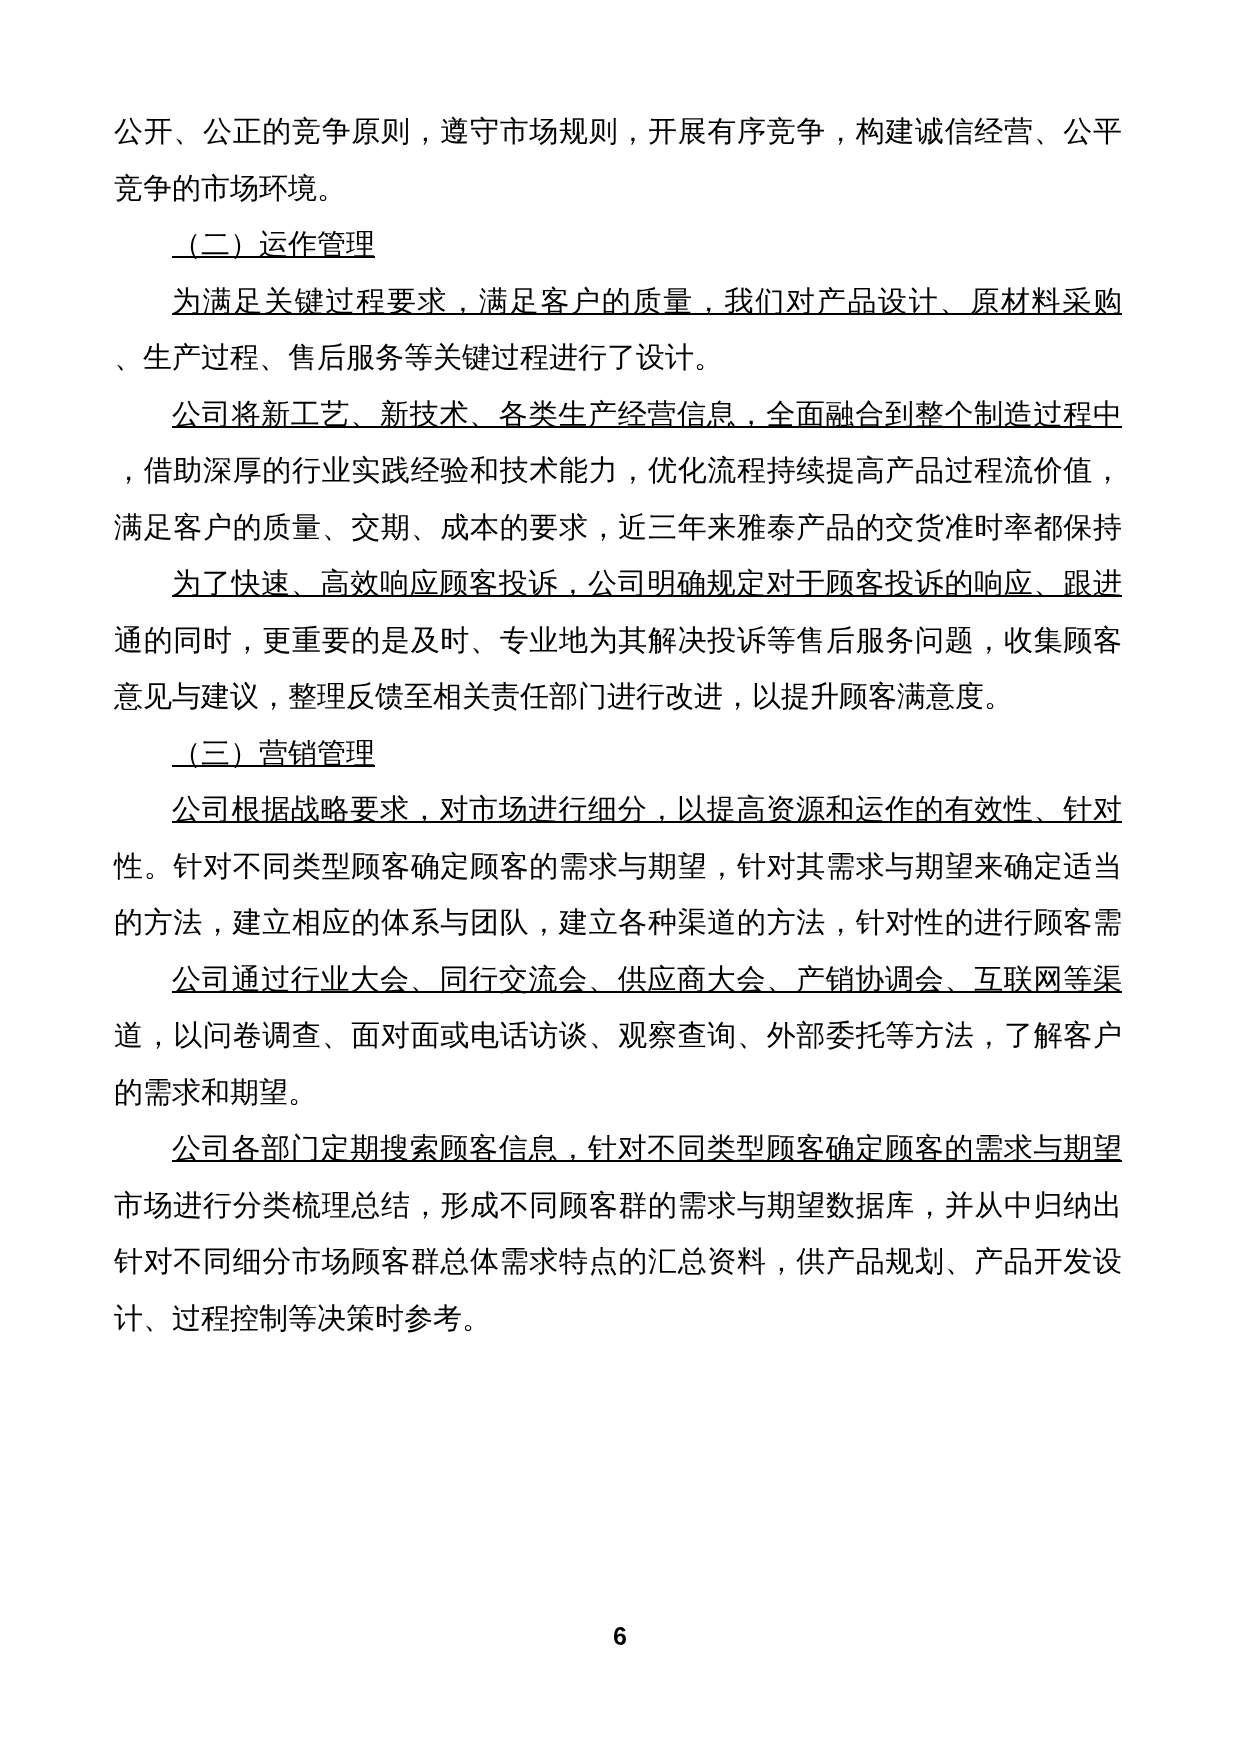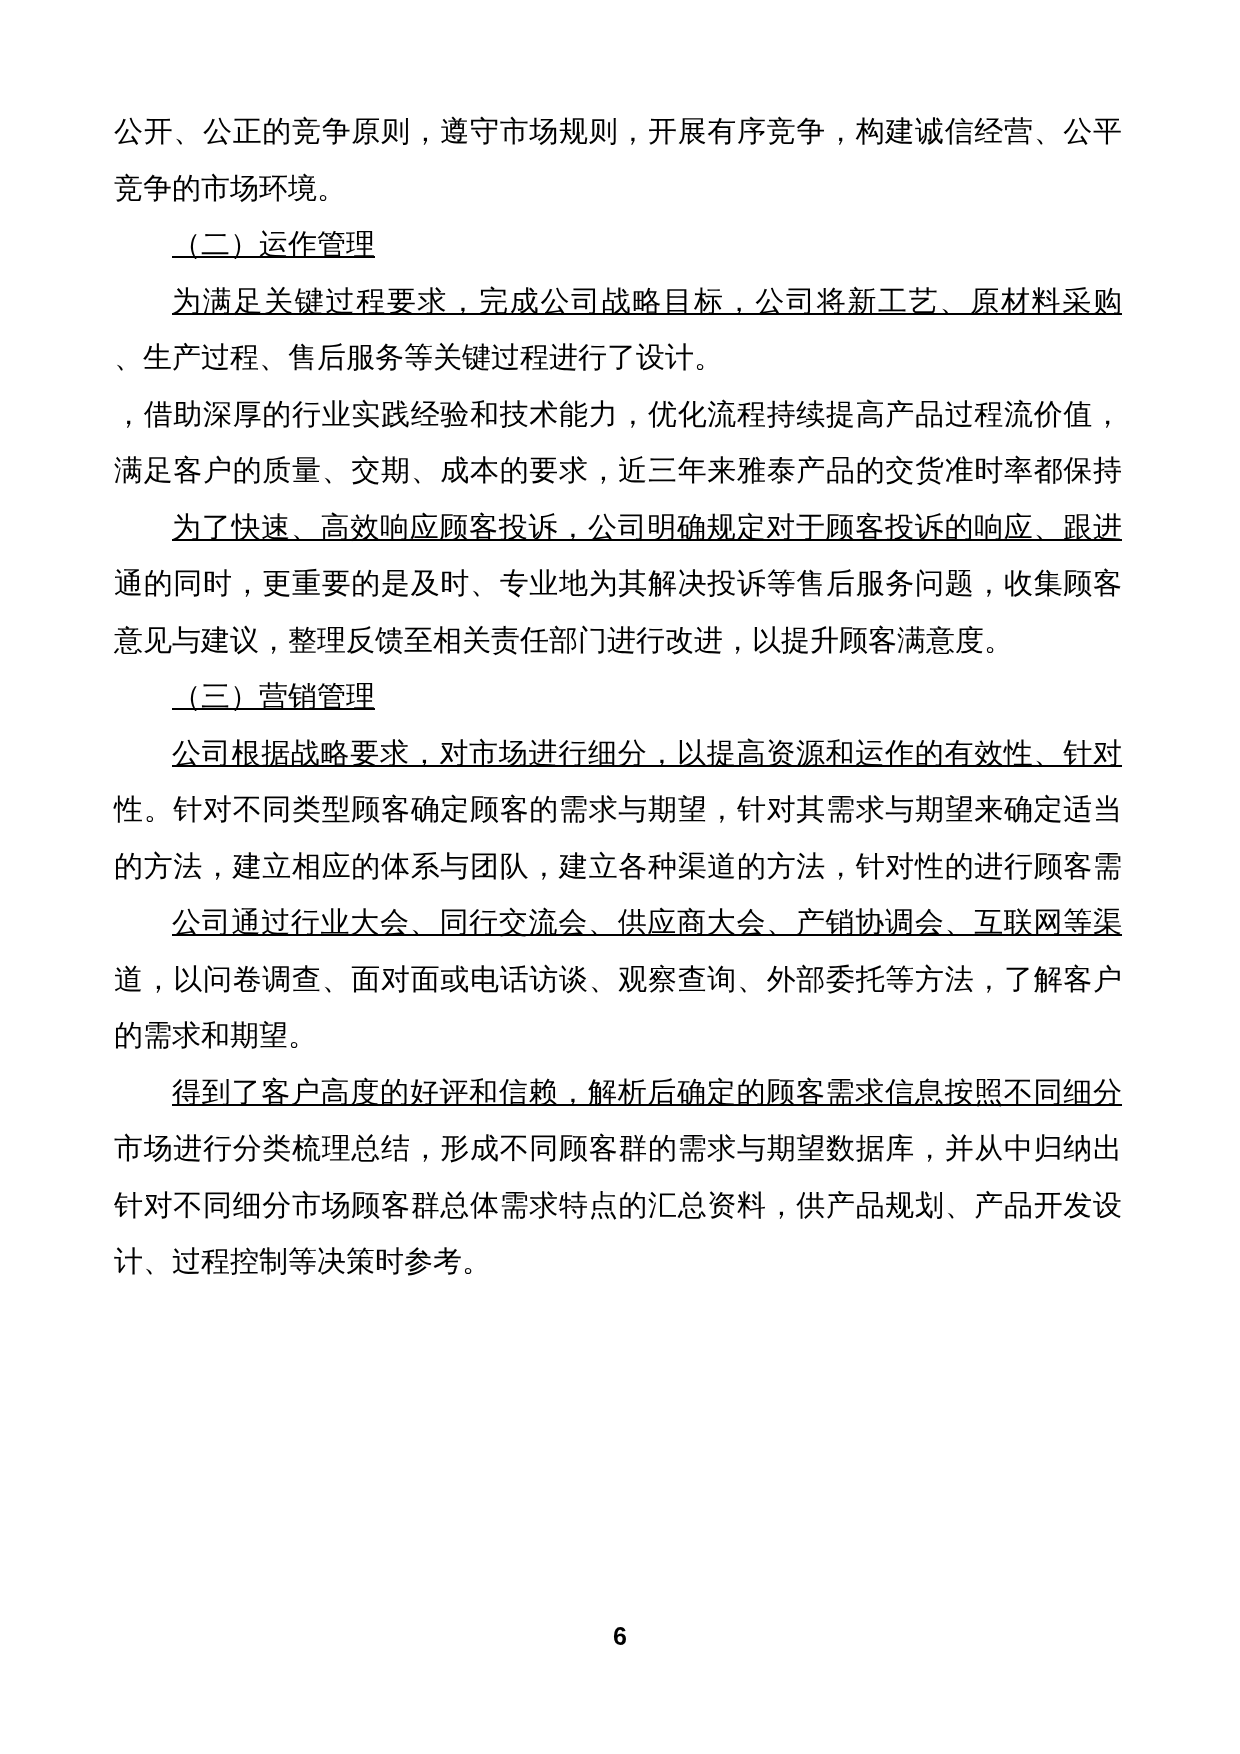--- a/index.html
+++ b/index.html
@@ -51,33 +51,34 @@
   }
 </style>
 </head>
 <body>
 
 <div class="page">
   <div class="doc-body">
       <div class="line just">公开、公正的竞争原则，遵守市场规则，开展有序竞争，构建诚信经营、公平</div>
       <div class="line">竞争的市场环境。</div>
       <div class="line ind">（二）运作管理</div>
-      <div class="line just ind">为满足关键过程要求，完成公司战略目标，公司将新工艺、原材料采购</div>
+      <div class="line just ind">为满足关键过程要求，满足客户的质量，我们对产品设计、原材料采购</div>
       <div class="line">、生产过程、售后服务等关键过程进行了设计。</div>
+      <div class="line just ind">公司将新工艺、新技术、各类生产经营信息，全面融合到整个制造过程中</div>
       <div class="line just">，借助深厚的行业实践经验和技术能力，优化流程持续提高产品过程流价值，</div>
       <div class="line just">满足客户的质量、交期、成本的要求，近三年来雅泰产品的交货准时率都保持</div>
       <div class="line just ind">为了快速、高效响应顾客投诉，公司明确规定对于顾客投诉的响应、跟进</div>
       <div class="line just">通的同时，更重要的是及时、专业地为其解决投诉等售后服务问题，收集顾客</div>
       <div class="line">意见与建议，整理反馈至相关责任部门进行改进，以提升顾客满意度。</div>
       <div class="line ind">（三）营销管理</div>
       <div class="line just ind">公司根据战略要求，对市场进行细分，以提高资源和运作的有效性、针对</div>
       <div class="line just">性。针对不同类型顾客确定顾客的需求与期望，针对其需求与期望来确定适当</div>
       <div class="line just">的方法，建立相应的体系与团队，建立各种渠道的方法，针对性的进行顾客需</div>
       <div class="line just ind">公司通过行业大会、同行交流会、供应商大会、产销协调会、互联网等渠</div>
       <div class="line just">道，以问卷调查、面对面或电话访谈、观察查询、外部委托等方法，了解客户</div>
       <div class="line">的需求和期望。</div>
-      <div class="line just ind">得到了客户高度的好评和信赖，解析后确定的顾客需求信息按照不同细分</div>
+      <div class="line just ind">公司各部门定期搜索顾客信息，针对不同类型顾客确定顾客的需求与期望</div>
       <div class="line just">市场进行分类梳理总结，形成不同顾客群的需求与期望数据库，并从中归纳出</div>
       <div class="line just">针对不同细分市场顾客群总体需求特点的汇总资料，供产品规划、产品开发设</div>
       <div class="line">计、过程控制等决策时参考。</div>
     </div>
   <div class="page-number">6</div>
 </div>
 
 </body></html>

